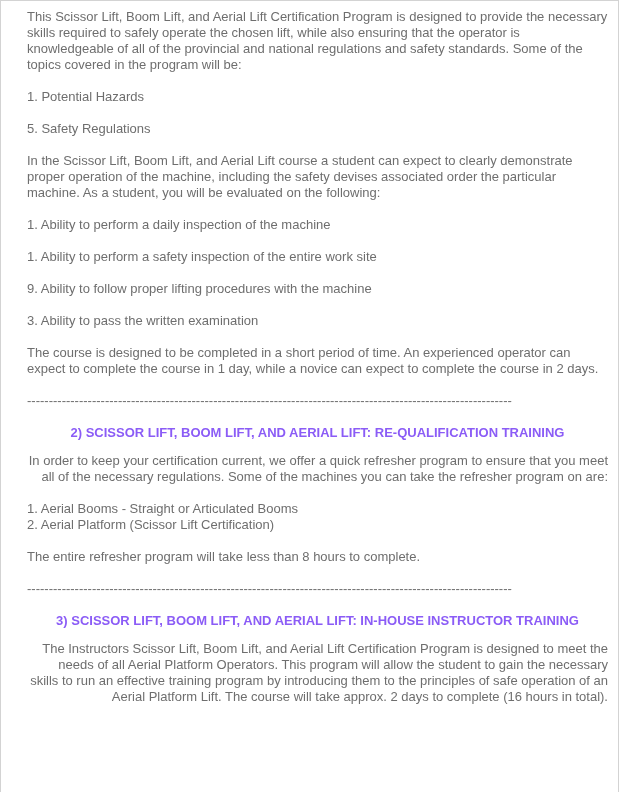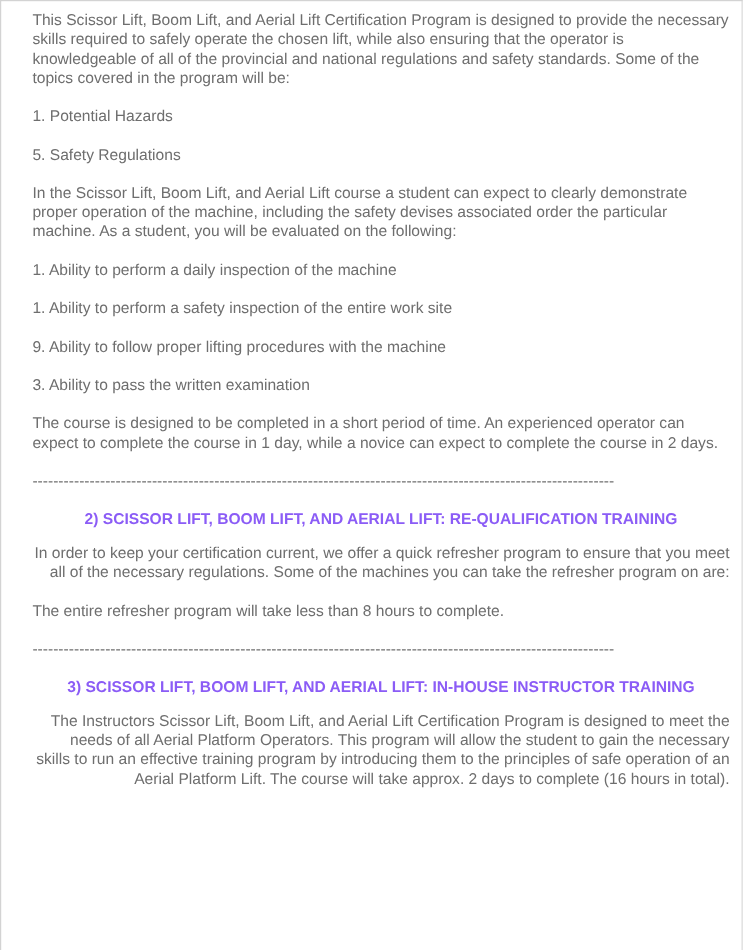--- a/index.html
+++ b/index.html
@@ -60,20 +60,24 @@
   <p class="block">9. Ability to follow proper lifting procedures with the machine</p>
   <p class="block">3. Ability to pass the written examination</p>
 
   <p class="block">The course is designed to be completed in a short period of time. An experienced operator can expect to complete the course in 1 day, while a novice can expect to complete the course in 2 days.</p>
 
   <p class="divider">----------------------------------------------------------------------------------------------------------------</p>
 
   <p class="heading">2) SCISSOR LIFT, BOOM LIFT, AND AERIAL LIFT: RE-QUALIFICATION TRAINING</p>
   <p class="after-heading">In order to keep your certification current, we offer a quick refresher program to ensure that you meet all of the necessary regulations. Some of the machines you can take the refresher program on are:</p>
 
+  <p class="block">
+    <span class="line">1. Aerial Booms - Straight or Articulated Booms</span>
+    <span class="line">2. Aerial Platform (Scissor Lift Certification)</span>
+  </p>
 
   <p class="block">The entire refresher program will take less than 8 hours to complete.</p>
 
   <p class="divider">----------------------------------------------------------------------------------------------------------------</p>
 
   <p class="heading">3) SCISSOR LIFT, BOOM LIFT, AND AERIAL LIFT: IN-HOUSE INSTRUCTOR TRAINING</p>
   <p class="after-heading">The Instructors Scissor Lift, Boom Lift, and Aerial Lift Certification Program is designed to meet the needs of all Aerial Platform Operators. This program will allow the student to gain the necessary skills to run an effective training program by introducing them to the principles of safe operation of an Aerial Platform Lift. The course will take approx. 2 days to complete (16 hours in total).</p>
 
 </div>
 

